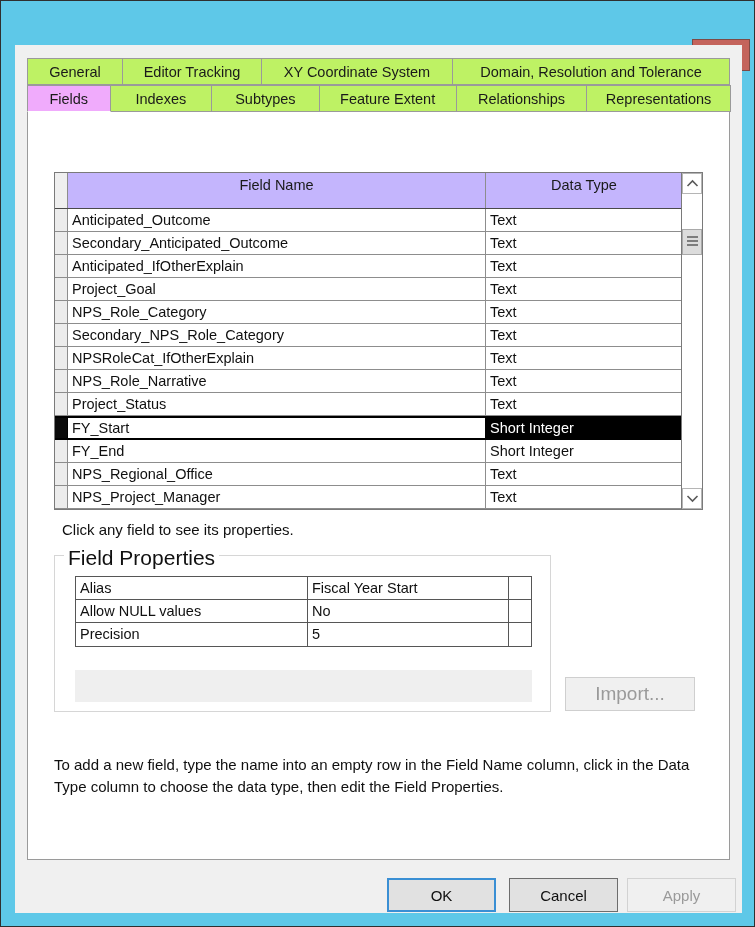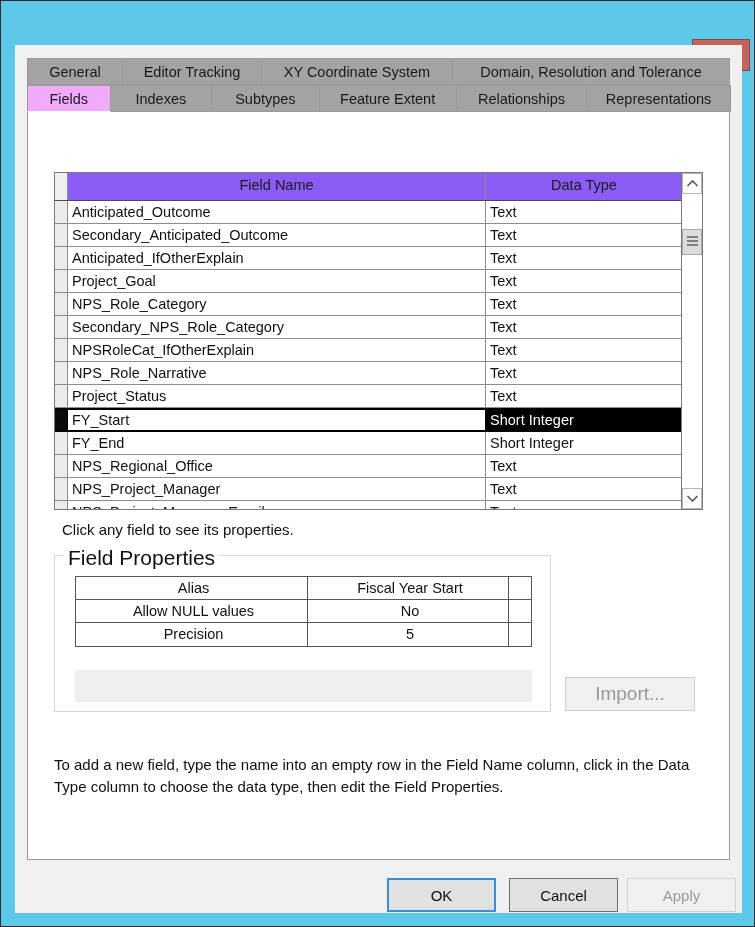--- a/index.html
+++ b/index.html
@@ -76,21 +76,21 @@
     top: 13px;
     width: 703px;
   }
   .tabrow {
     display: flex;
     height: 27px;
   }
   .tab {
     height: 27px;
     box-sizing: border-box;
-    background: #a3a3a3;
+    background: #bef264;
     border: 1px solid #9a9a9a;
     border-bottom: 1px solid #9a9a9a;
     display: flex;
     align-items: center;
     justify-content: center;
     padding: 0 12px;
     font-size: 14.5px;
     color: #1a1a1a;
     margin-right: -1px;
     cursor: pointer;
@@ -133,22 +133,22 @@
     height: 100%;
     overflow: hidden;
   }
   .grid-row {
     display: flex;
     height: 23px;
     box-sizing: border-box;
     border-bottom: 1px solid #8d8d8d;
   }
   .grid-row.header {
-    height: 28px;
-    background: #8b5cf6;
+    height: 36px;
+    background: #c4b5fd;
     border-bottom: 1px solid #4a4a4a;
     justify-content: center;
   }
   .cell-sel {
     width: 13px;
     min-width: 13px;
     box-sizing: border-box;
     border-right: 1px solid #8d8d8d;
     background: #ececec;
   }
@@ -290,21 +290,20 @@
     width: 457px;
     border: 1px solid #565656;
     box-sizing: border-box;
     background: #ffffff;
   }
   .prop-row {
     display: flex;
     height: 23px;
     box-sizing: border-box;
     border-bottom: 1px solid #565656;
-    text-align: center;
   }
   .prop-row:last-child { border-bottom: none; }
   .prop-key {
     width: 232px;
     box-sizing: border-box;
     border-right: 1px solid #565656;
     padding-left: 4px;
     font-size: 14.5px;
     line-height: 22px;
     color: #101010;

